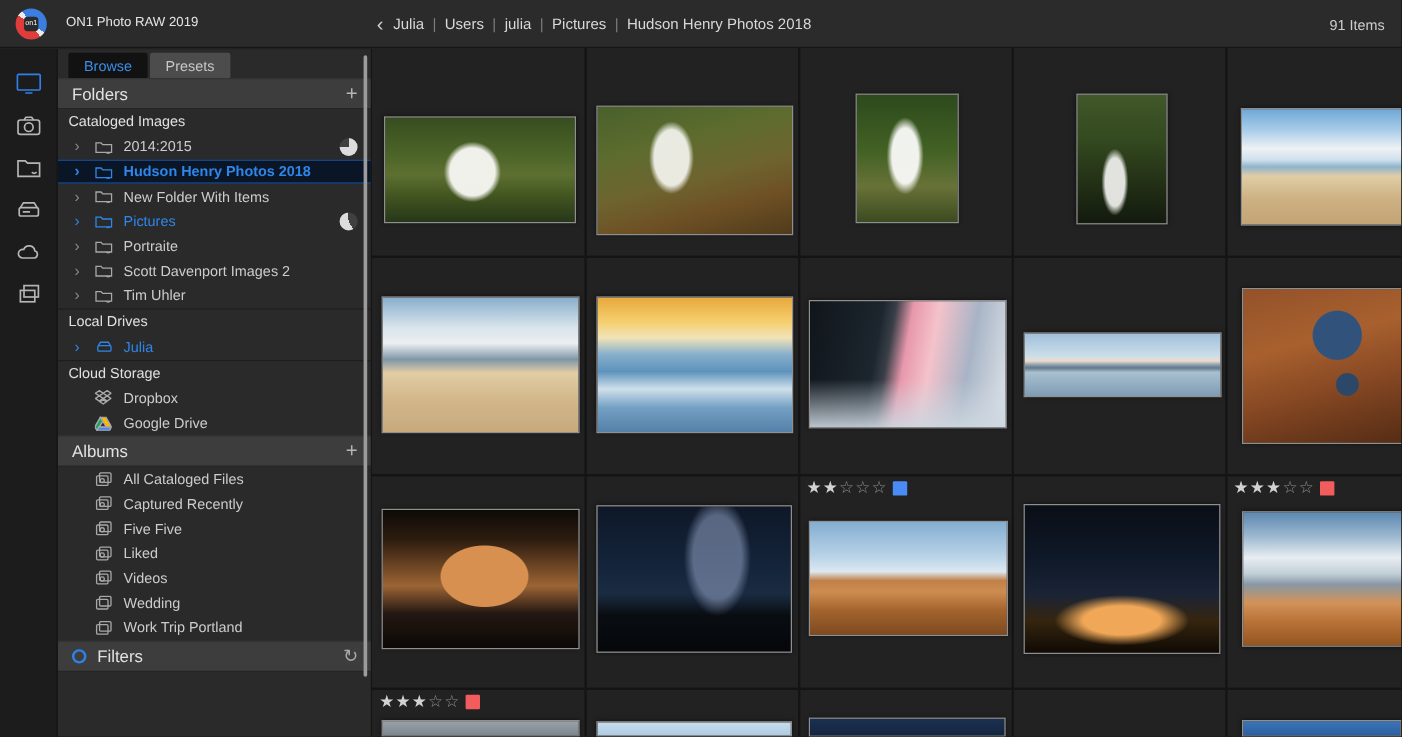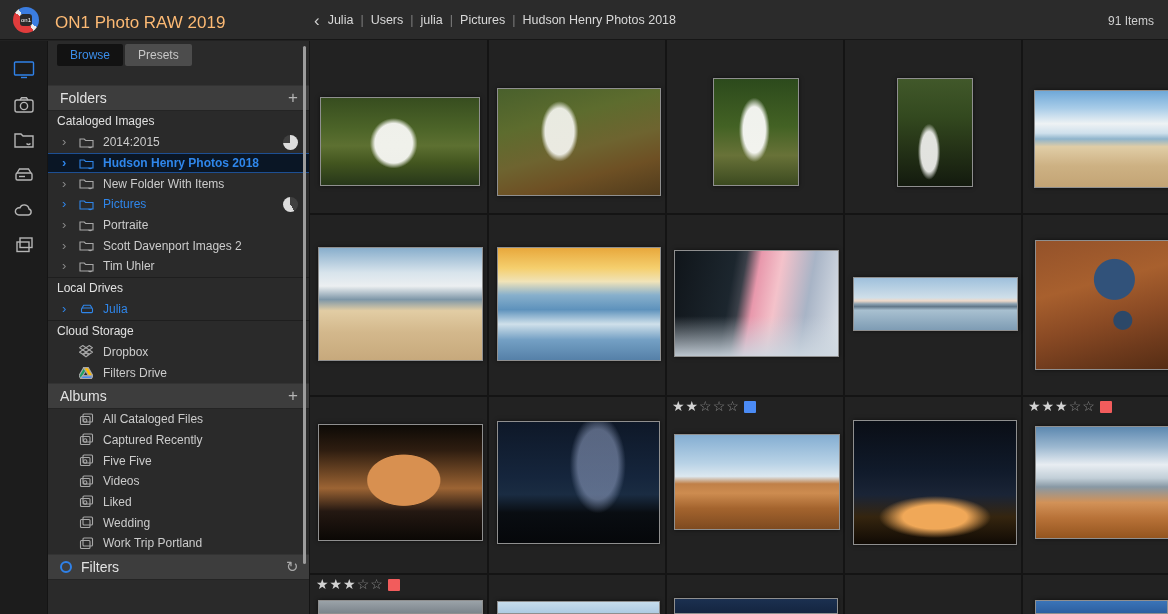--- a/index.html
+++ b/index.html
@@ -9,38 +9,38 @@
            color:#ddd; font-size:12px; }
 
   
   .topbar { position:absolute; left:0; top:0; width:1168px; height:40px; background:#2b2b2b;
             border-bottom:1px solid #161616; z-index:5; }
   .logo { position:absolute; left:13px; top:7px; width:26px; height:26px; border-radius:50%;
           background:conic-gradient(from 325deg,#3b7de0 0 44%,#ececec 44% 50%,#e03c3c 50% 94%,#ececec 94% 100%);
           display:flex; align-items:center; justify-content:center; }
   .logo i { width:12px; height:12px; border-radius:3px; background:#2a2a2a; color:#fff;
             font-style:normal; font-size:6px; line-height:12px; text-align:center; }
-  .app-title { position:absolute; left:55px; top:13px; color:#fdba74; font-size:17px; }
+  .app-title { position:absolute; left:55px; top:13px; color:#e5e5e5; font-size:11px; }
   .breadcrumb { position:absolute; left:314px; top:13px; color:#d8d8d8; font-size:12.5px; white-space:nowrap; }
   .breadcrumb .back { color:#cfcfcf; font-size:17px; line-height:12px; vertical-align:-2px; margin-right:8px; cursor:default; }
   .breadcrumb .sep { color:#7d7d7d; margin:0 7px; }
   .items-count { position:absolute; right:14px; top:14px; color:#cfcfcf; font-size:12px; }
 
   
   .rail { position:absolute; left:0; top:41px; width:48px; height:573px; background:#1c1c1c;
           border-right:1px solid #141414; display:flex; flex-direction:column; align-items:center;
           padding-top:16px; gap:9px; z-index:4; }
   .rail .ricon { width:28px; height:26px; display:flex; align-items:center; justify-content:center; }
   .rail svg { stroke:#b5b5b5; fill:none; stroke-width:1.4; }
   .rail .active svg { stroke:#2f81e8; }
 
   
   .sidebar { position:absolute; left:48px; top:41px; width:262px; height:573px; background:#2a2a2a;
              border-right:1px solid #151515; overflow:hidden; }
-  .tabs { position:relative; height:44px; padding:3px 0 0 9px; display:flex; gap:2px; }
+  .tabs { position:relative; height:24px; padding:3px 0 0 9px; display:flex; gap:2px; }
   .tab { height:22px; padding:0 13px; line-height:22px; font-size:12px; border-radius:2px; color:#c8c8c8;
          background:#4c4c4c; cursor:default; }
   .tab.active { background:#121212; color:#3b8eea; }
   .sec-header { position:relative; height:26px; background:#3d3d3d; border-top:1px solid #333;
                 border-bottom:1px solid #242424; display:flex; align-items:center; padding:0 12px; }
   .sec-header .sec-title { color:#e2e2e2; font-size:14px; }
   .sec-header .plus { position:absolute; right:11px; top:2px; color:#b5b5b5; font-size:17px; font-weight:300; }
   .sec-header .reset { position:absolute; right:10px; top:3px; color:#a8a8a8; font-size:15px;
                        transform:scaleX(-1); display:inline-block; }
   .ring { width:12px; height:12px; border:2px solid #2f81e8; border-radius:50%; margin-right:9px; }
@@ -240,21 +240,21 @@
             <span class="lbl">Dropbox</span>
           </div>
           <div class="trow">
             <span class="ficon">
               <svg width="14" height="12" viewBox="0 0 13 11" stroke="none">
                 <path fill="#1da261" d="M4.4 0.5 0 8 1.7 10.8 6.3 3.6z"></path>
                 <path fill="#ffba00" d="M8.6 0.5H4.4l4.5 7.7h4.1z"></path>
                 <path fill="#4688f4" d="M3.3 8 1.7 10.8h9.7L13 8.2z"></path>
               </svg>
             </span>
-            <span class="lbl">Filters Drive</span>
+            <span class="lbl">Google Drive</span>
           </div>
         </div>
       </div>
 
     <div class="sec-header">
       <span class="sec-title">Albums</span>
       <span class="plus">+</span>
     </div>
     <div id="albums-list">
         <div class="trow">
@@ -288,31 +288,31 @@
           <span class="lbl">Five Five</span>
         </div>
         <div class="trow">
           <span class="ficon">
             <svg width="15" height="13" viewBox="0 0 15 13">
               <rect x="4" y="1" width="9.5" height="8" rx="1"></rect>
               <rect x="1.5" y="3.5" width="9.5" height="8" rx="1"></rect>
               <circle cx="6.2" cy="7.5" r="1.7"></circle>
             </svg>
           </span>
+          <span class="lbl">Liked</span>
+        </div>
+        <div class="trow">
+          <span class="ficon">
+            <svg width="15" height="13" viewBox="0 0 15 13">
+              <rect x="4" y="1" width="9.5" height="8" rx="1"></rect>
+              <rect x="1.5" y="3.5" width="9.5" height="8" rx="1"></rect>
+              <circle cx="6.2" cy="7.5" r="1.7"></circle>
+            </svg>
+          </span>
           <span class="lbl">Videos</span>
-        </div>
-        <div class="trow">
-          <span class="ficon">
-            <svg width="15" height="13" viewBox="0 0 15 13">
-              <rect x="4" y="1" width="9.5" height="8" rx="1"></rect>
-              <rect x="1.5" y="3.5" width="9.5" height="8" rx="1"></rect>
-              <circle cx="6.2" cy="7.5" r="1.7"></circle>
-            </svg>
-          </span>
-          <span class="lbl">Liked</span>
         </div>
         <div class="trow">
           <span class="ficon">
             <svg width="15" height="13" viewBox="0 0 15 13">
               <rect x="4" y="1" width="9.5" height="8" rx="1"></rect>
               <rect x="1.5" y="3.5" width="9.5" height="8" rx="1"></rect>
             </svg>
           </span>
           <span class="lbl">Wedding</span>
         </div>

